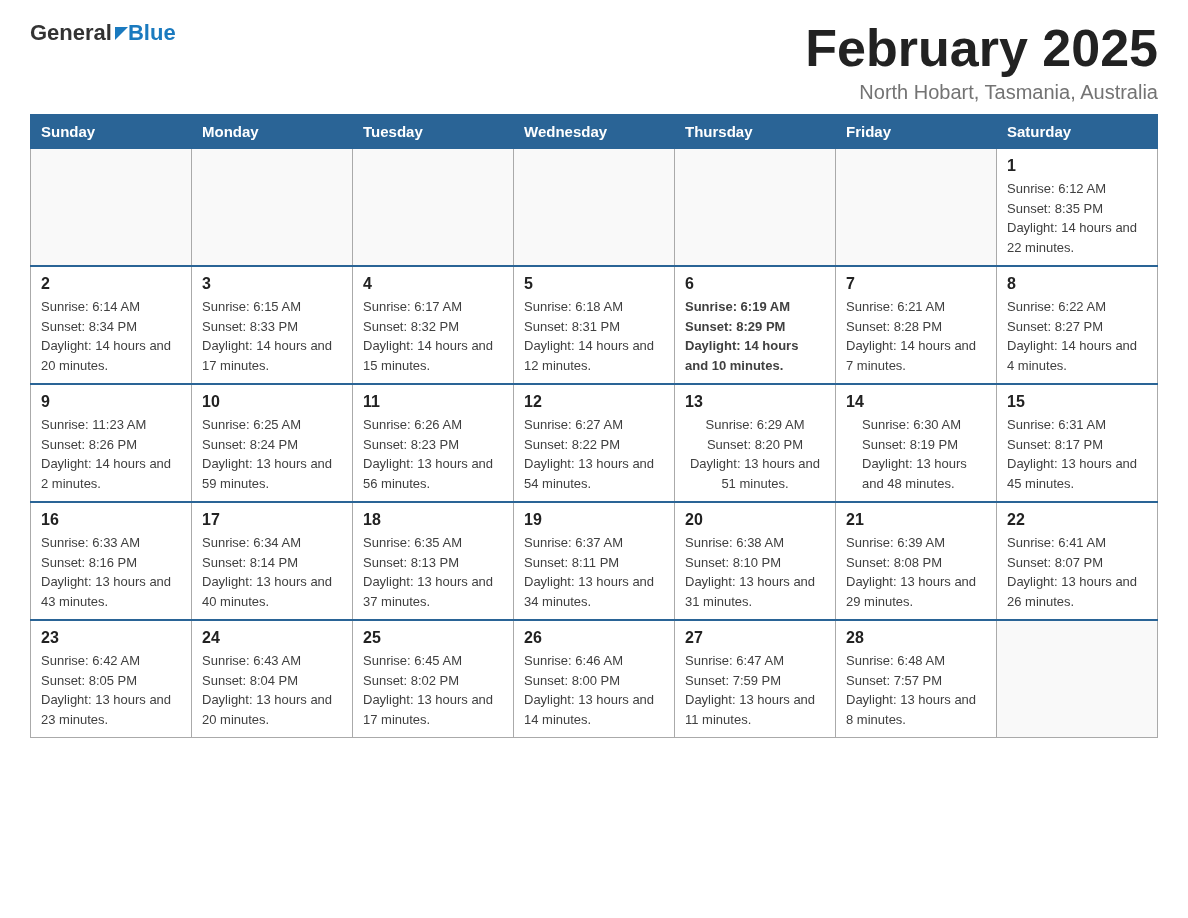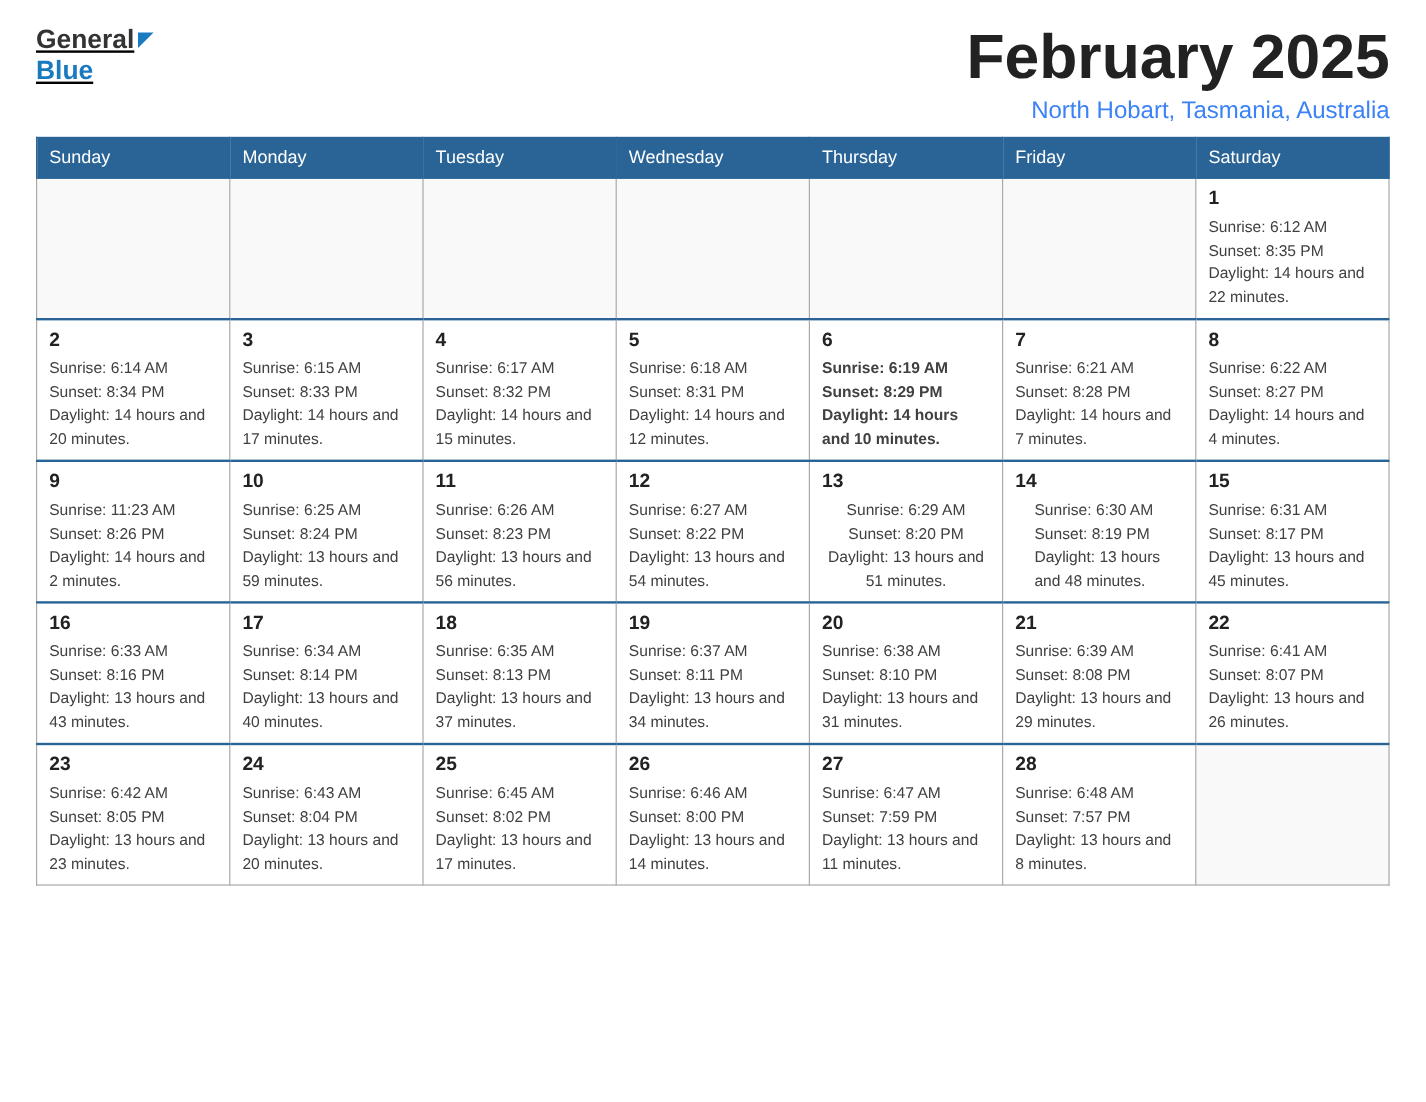--- a/index.html
+++ b/index.html
@@ -21,51 +21,50 @@
       font-weight: bold;
       color: #333;
     }
     .logo-text-blue {
       font-size: 22px;
       font-weight: bold;
       color: #1a7abf;
     }
     .logo-block {
       display: flex;
-      flex-direction: column;
-      text-decoration: underline;
+      flex-direction: row;
     }
     .logo-line1 {
       display: flex;
       align-items: center;
     }
     .title-block {
       text-align: right;
     }
     .month-title {
       font-size: 52px;
       font-weight: bold;
       color: #222;
       line-height: 1.1;
     }
     .location {
       font-size: 20px;
-      color: #3b82f6;
+      color: #737373;
       margin-top: 4px;
     }
     .calendar {
       width: 100%;
       border-collapse: collapse;
       margin-top: 10px;
     }
     .calendar th {
       background-color: #2a6496;
       color: #fff;
       font-size: 15px;
-      font-weight: normal;
+      font-weight: bold;
       padding: 8px 10px;
       text-align: left;
       border: 1px solid #2a6496;
       margin-top: 44px;
     }
     .calendar td {
       vertical-align: top;
       border: 1px solid #aaa;
       padding: 8px 10px;
       width: 14.28%;

